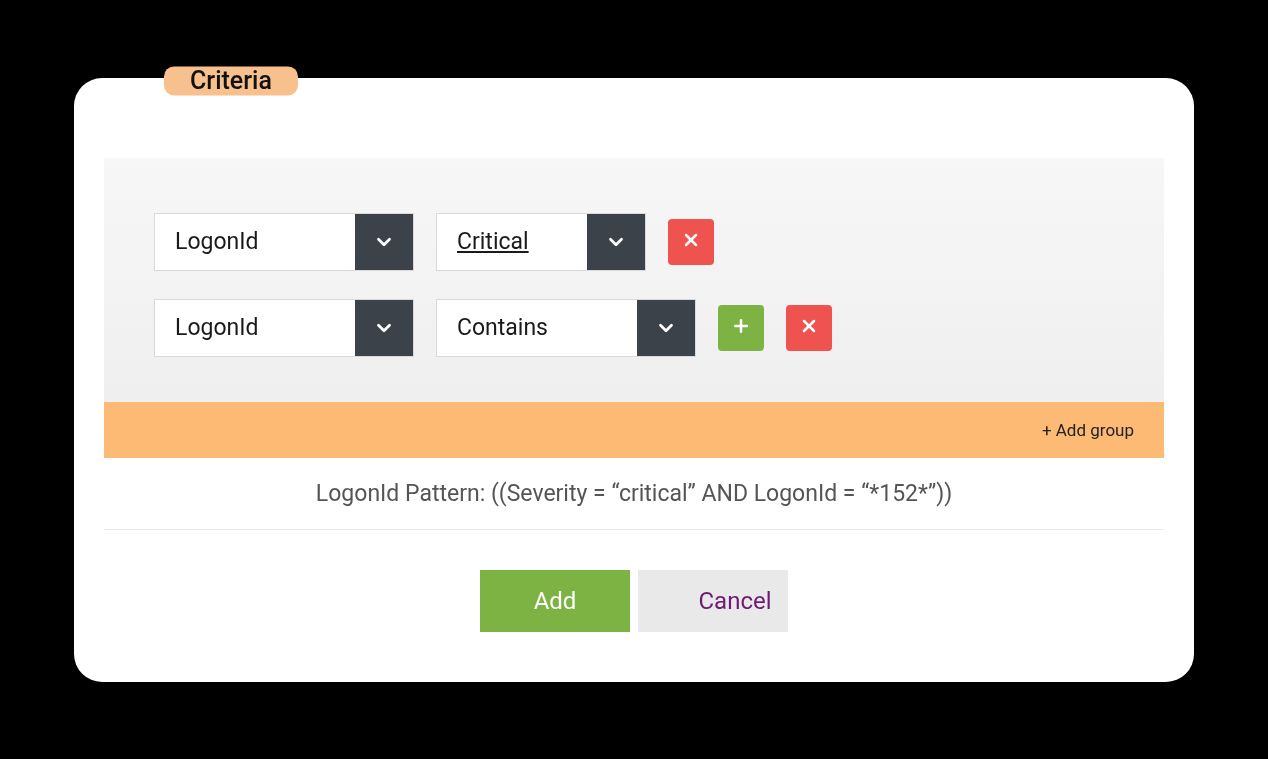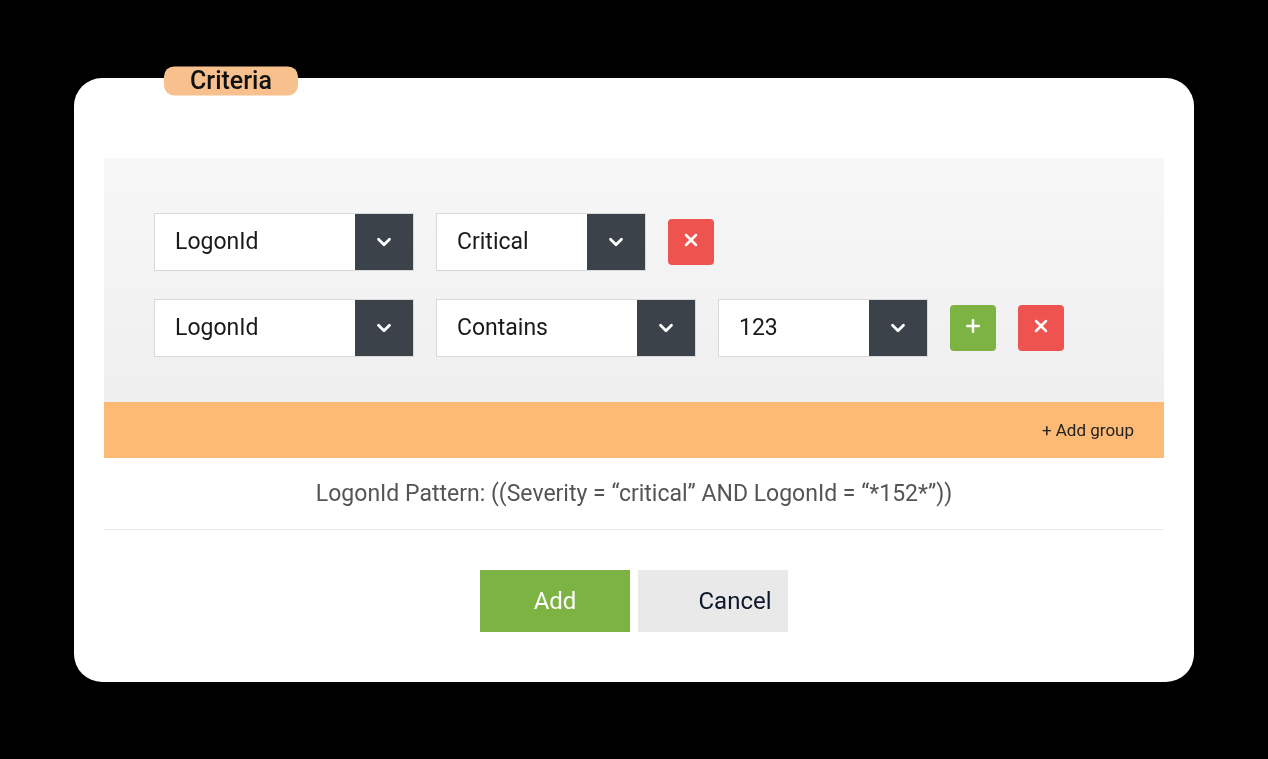--- a/index.html
+++ b/index.html
@@ -55,21 +55,21 @@
   }
   .select-label {
     min-width: 190px;
     padding: 0 20px;
     display: flex;
     align-items: center;
     font-size: 23px;
     color: #1a1a1a;
   }
   .select.wide .select-label { min-width: 200px; }
-  .select.narrow .select-label { min-width: 150px; }
+  .select.narrow .select-label { min-width: 150px; text-decoration: underline; }
   .select-caret {
     width: 58px;
     background: #3b424a;
     display: flex;
     align-items: center;
     justify-content: center;
   }
   .select-caret svg { width: 22px; height: 22px; }
   .icon-btn {
     width: 46px;
@@ -108,21 +108,21 @@
     min-width: 150px;
     height: 62px;
     display: flex;
     align-items: center;
     justify-content: center;
     font-size: 24px;
     cursor: pointer;
     border: none;
   }
   .btn.primary { background: #7cb342; color: #fff; }
-  .btn.secondary { background: #e9e9e9; color: #0f172a; padding-left: 44px; }
+  .btn.secondary { background: #e9e9e9; color: #701a75; padding-left: 44px; }
 </style>
 </head>
 <body>
 
 <div class="card">
 
   <div class="tab-badge">
     <span>Criteria</span>
   </div>
 
@@ -165,28 +165,20 @@
         </div>
       </div>
       <div class="select wide">
         <div class="select-label">Contains</div>
         <div class="select-caret">
           <svg viewBox="0 0 24 24" fill="none" stroke="#fff" stroke-width="3" stroke-linecap="round" stroke-linejoin="round">
               <polyline points="6 9 12 15 18 9"></polyline>
             </svg>
         </div>
       </div>
-      <div class="select narrow">
-        <div class="select-label">123</div>
-        <div class="select-caret">
-          <svg viewBox="0 0 24 24" fill="none" stroke="#fff" stroke-width="3" stroke-linecap="round" stroke-linejoin="round">
-              <polyline points="6 9 12 15 18 9"></polyline>
-            </svg>
-        </div>
-      </div>
       <div class="icon-btn green">
         <span>
           <svg viewBox="0 0 24 24" fill="none" stroke="#fff" stroke-width="3" stroke-linecap="round">
               <line x1="12" y1="5" x2="12" y2="19"></line>
               <line x1="5" y1="12" x2="19" y2="12"></line>
             </svg>
         </span>
       </div>
       <div class="icon-btn red">
         <span>

